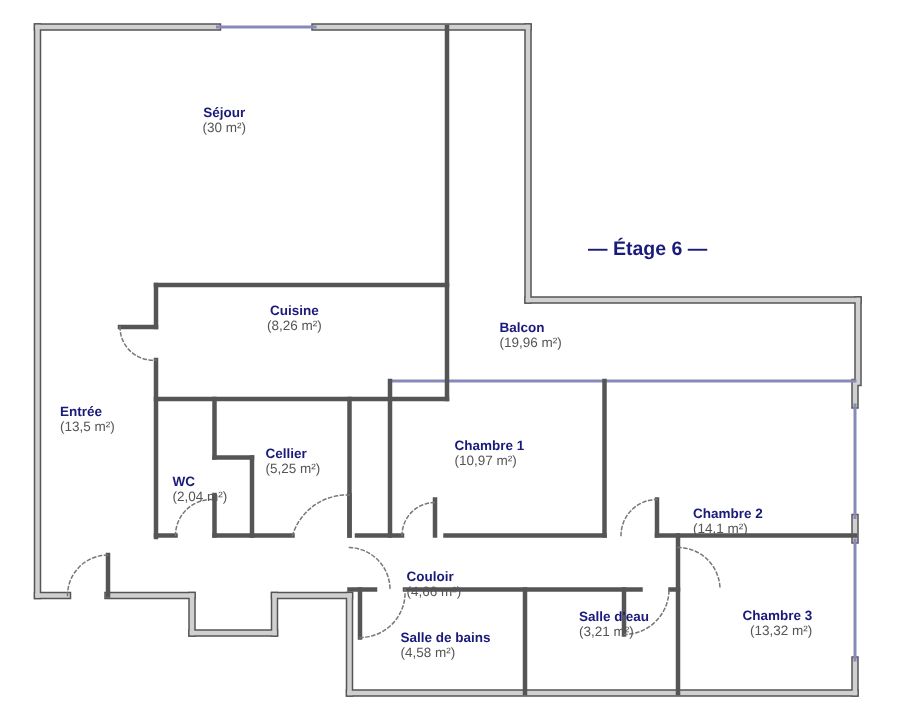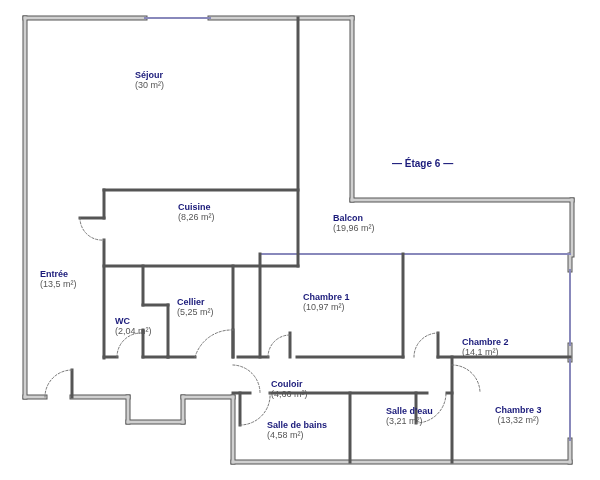--- a/index.html
+++ b/index.html
@@ -1,21 +1,21 @@
 <!DOCTYPE html>
 <html><head>
   <meta charset="utf-8">
   <style>
     html, body { margin: 0; padding: 0; background: #ffffff; }
     body { width: 600px; height: 480px; position: relative; overflow: hidden; font-family: "Liberation Sans", sans-serif; }
     svg.plan { position: absolute; left: 0; top: 0; }
-    .label { position: absolute; line-height: 10px; white-space: nowrap; }
+    .label { position: absolute; text-align: center; line-height: 10px; white-space: nowrap; }
     .label .name { display: block; font-size: 9px; font-weight: bold; color: #1a1a7a; }
     .label .area { display: block; font-size: 9px; color: #555555; }
-    .floor-title { position: absolute; font-size: 10px; font-weight: bold; color: #1a1a7a; white-space: nowrap; }
+    .floor-title { position: absolute; font-size: 13px; font-weight: bold; color: #1a1a7a; white-space: nowrap; }
   </style>
 </head>
 <body>
 
 <svg class="plan" width="600" height="480" viewBox="0 0 600 480">
   <g fill="none" stroke-linecap="square">
 
     <g stroke="#555" stroke-width="5">
 
       <line x1="25" y1="18" x2="25" y2="397"></line>
@@ -175,16 +175,16 @@
 <div class="label" style="left:267px; top:420px; text-align:left;">
   <span class="name">Salle de bains</span>
   <span class="area">(4,58 m²)</span>
 </div>
 
 <div class="label" style="left:386px; top:406px; text-align:left;">
   <span class="name">Salle d'eau</span>
   <span class="area">(3,21 m²)</span>
 </div>
 
-<div class="label" style="left:495px; top:405px; text-align:center;">
+<div class="label" style="left:495px; top:405px; text-align:right;">
   <span class="name">Chambre 3</span>
   <span class="area">(13,32 m²)</span>
 </div>
 
 </body></html>

